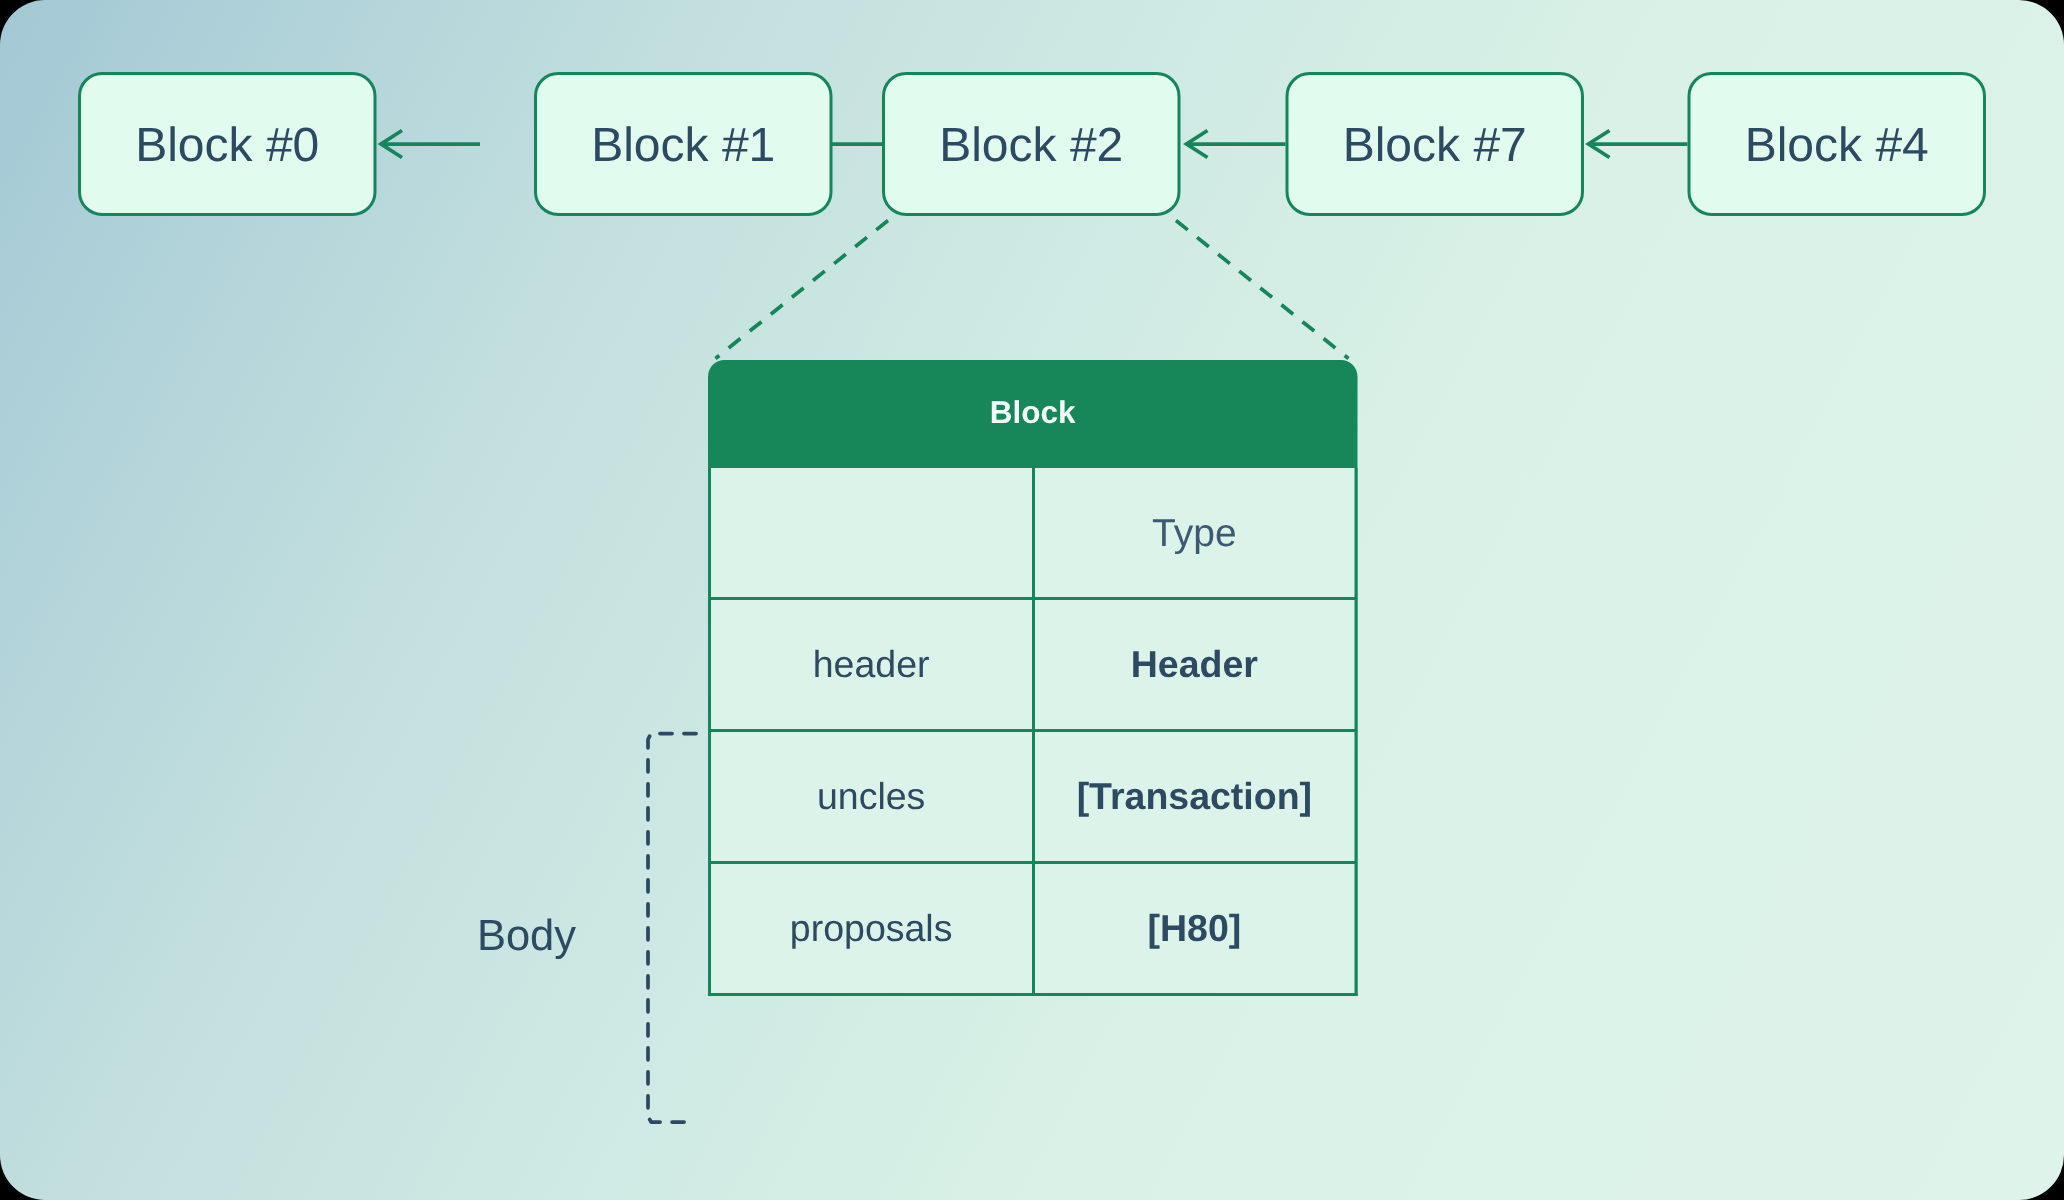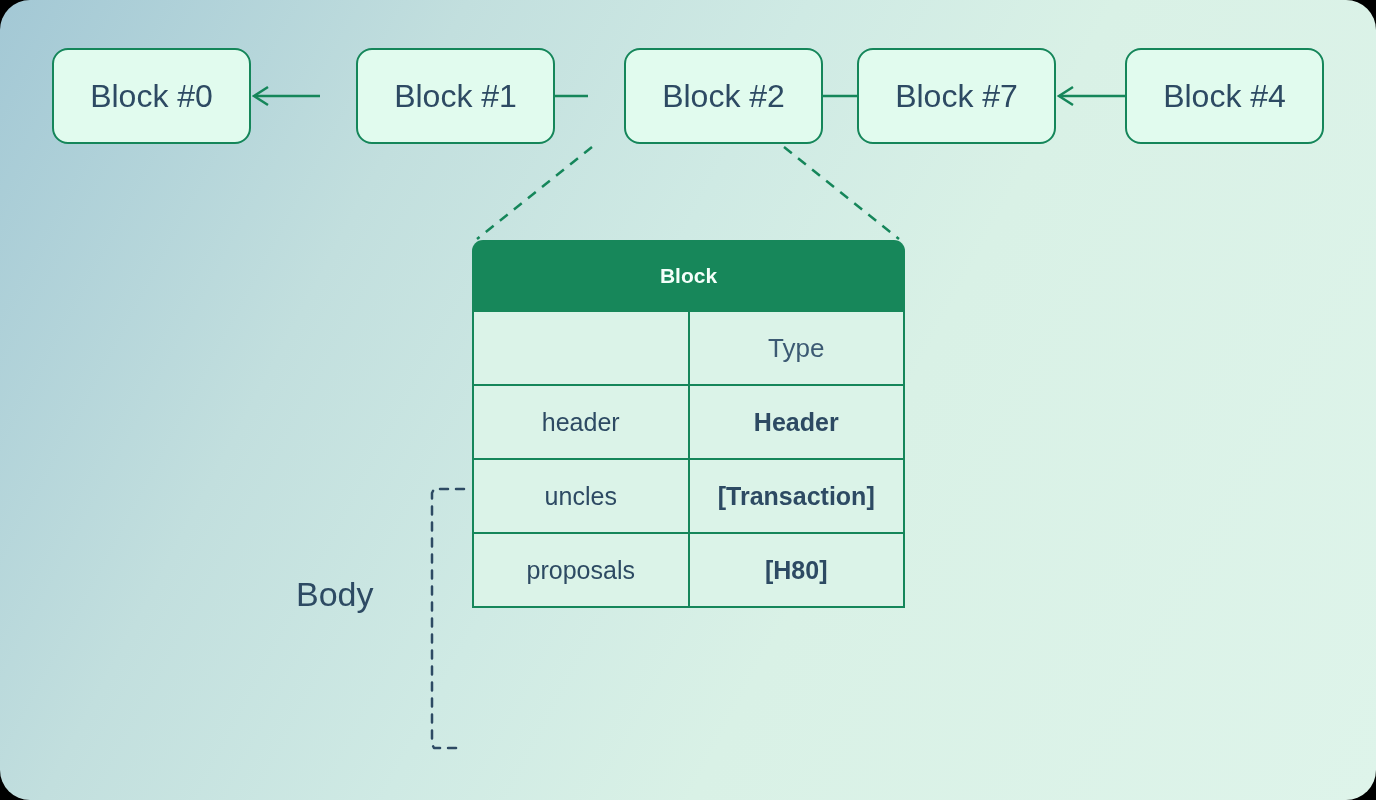--- a/index.html
+++ b/index.html
@@ -33,21 +33,21 @@
     top:48px;height:96px;width:199px;
     background:var(--box-fill);
     border:2px solid var(--green);
     border-radius:16px;
     display:flex;align-items:center;justify-content:center;
     color:var(--ink);
     font-size:32px;
   }
   .block-node.b0{left:52px;}
   .block-node.b1{left:320px;margin-left:36px;}
-  .block-node.b2{left:588px;margin-left:36px;}
+  .block-node.b2{left:588px;}
   .block-node.b3{left:857px;}
   .block-node.b4{left:1125px;}
 
   .detail-table{
     position:absolute;left:472px;top:240px;width:433px;
   }
   .detail-header{
     height:72px;
     background:var(--header-green);
     border-radius:11px 11px 0 0;
@@ -58,32 +58,32 @@
   .detail-body{
     background:var(--green);
     border:2px solid var(--green);
     border-top:none;
     display:grid;
     grid-template-columns:1fr 1fr;
     gap:2px;
   }
   .cell{
     background:var(--cell-fill);
-    height:72px;
+    height:86px;
     display:flex;align-items:center;justify-content:center;
     color:var(--ink);
     font-size:25px;
   }
   .cell.type-val{font-weight:bold;}
   .cell.type-head{color:#3c5a73;font-size:26px;}
   .body-label{
-    position:absolute;left:296px;top:575px;width:110px;
-    text-align:left;
+    position:absolute;left:296px;top:608px;width:110px;
+    text-align:center;
     color:var(--ink);
-    font-size:34px;
+    font-size:29px;
   }
 </style>
 </head>
 <body>
 
 <div class="canvas">
 
   <svg class="overlay" viewBox="0 0 1376 800">
     <g stroke="#15865a" stroke-width="2.5" fill="none">
 

